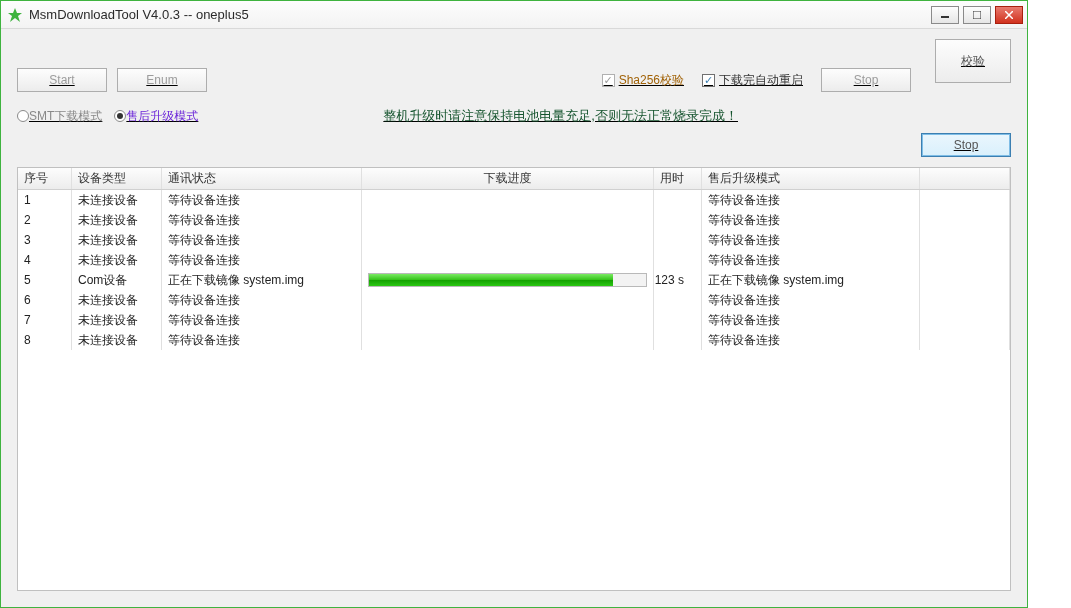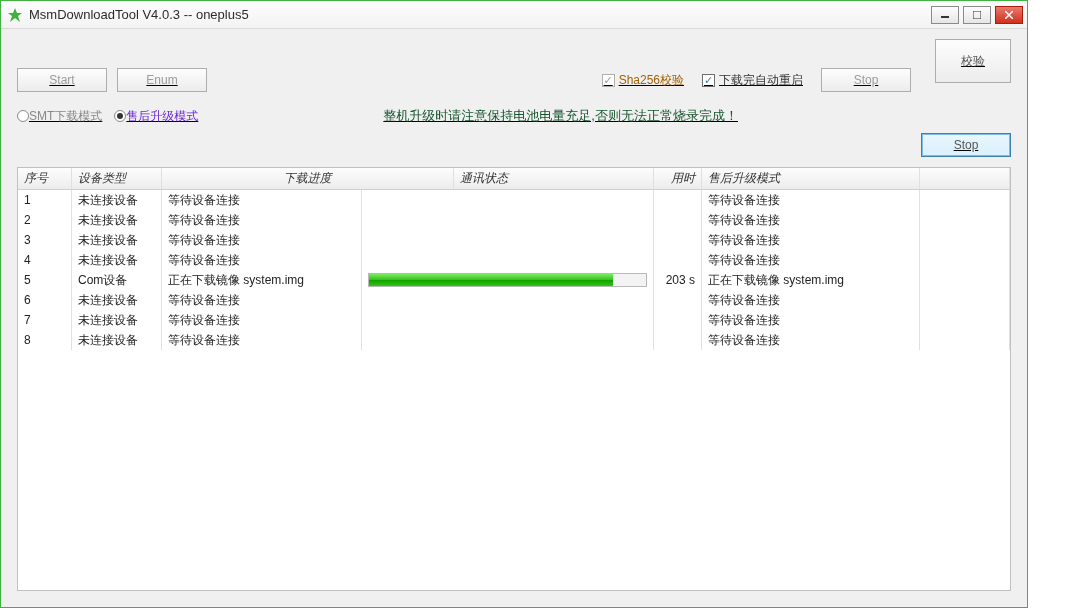--- a/index.html
+++ b/index.html
@@ -76,23 +76,23 @@
 .radio .dot { width: 12px; height: 12px; border: 1px solid #8a8a8a; border-radius: 50%; display: inline-flex; align-items: center; justify-content: center; background: #fff; }
 .radio.on .dot::after { content:""; width:6px; height:6px; background:#333; border-radius:50%; }
 .radio.on { color: #6d28d9; }
 .table-wrap {
   flex: 1;
   border: 1px solid #c0c0c0;
   background: #fff;
   margin-top: 10px;
   overflow: hidden;
 }
-.thead { display: flex; height: 22px; background: linear-gradient(#fdfdfd,#ececec); border-bottom: 1px solid #d0d0d0; font-size: 12px; color: #333; font-style: italic; }
+.thead { display: flex; height: 22px; background: linear-gradient(#fdfdfd,#ececec); border-bottom: 1px solid #d0d0d0; font-size: 12px; color: #333; }
 .th, .td { border-right: 1px solid #e0e0e0; padding: 2px 6px; display: flex; align-items: center; overflow: hidden; white-space: nowrap; }
-.c0{width:54px} .c1{width:90px} .c2{width:200px} .c3{flex:1;justify-content:center} .c4{width:48px;justify-content:flex-end;padding-right:6px} .c5{width:218px} .c6{width:90px}
+.c0{width:54px} .c1{width:90px} .c2{width:200px} .c3{flex:1;justify-content:center} .c4{width:48px;justify-content:flex-end;padding-right:17px} .c5{width:218px} .c6{width:90px}
 .tr { display: flex; height: 20px; font-size: 12px; color: #222; }
 .prog {
   width: 100%; height: 14px; border: 1px solid #b9b9b9;
   background: #f3f3f3; position: relative; overflow: hidden;
 }
 .prog .fill {
   height: 100%; width: 88%;
   background: linear-gradient(to bottom,#7aea63 0%,#32c217 50%,#14a000 51%,#2cc814 100%);
 }
 #stop-area { display:flex; flex-direction:column; align-items:flex-end; gap:8px; }
@@ -169,22 +169,22 @@
       <div id="stop-area">
         <div class="btn tall">校验</div>
         <div class="btn focus" style="width:90px">Stop</div>
       </div>
     </div>
 
     <div class="table-wrap">
       <div class="thead">
         <div class="th c0">序号</div>
         <div class="th c1">设备类型</div>
+        <div class="th c2">通讯状态</div>
         <div class="th c3">下载进度</div>
-        <div class="th c2">通讯状态</div>
         <div class="th c4">用时</div>
         <div class="th c5">售后升级模式</div>
         <div class="th c6"></div>
       </div>
       <div id="tbody">
           <div class="tr">
             <div class="td c0">1</div>
             <div class="td c1">未连接设备</div>
             <div class="td c2">等待设备连接</div>
             <div class="td c3"></div>
@@ -221,21 +221,21 @@
           </div>
           <div class="tr">
             <div class="td c0">5</div>
             <div class="td c1">Com设备</div>
             <div class="td c2">正在下载镜像 system.img</div>
             <div class="td c3">
               <div class="prog">
                 <div class="fill" style="width:88%"></div>
               </div>
             </div>
-            <div class="td c4">203 s</div>
+            <div class="td c4">123 s</div>
             <div class="td c5">正在下载镜像 system.img</div>
             <div class="td c6"></div>
           </div>
           <div class="tr">
             <div class="td c0">6</div>
             <div class="td c1">未连接设备</div>
             <div class="td c2">等待设备连接</div>
             <div class="td c3"></div>
             <div class="td c4"></div>
             <div class="td c5">等待设备连接</div>

